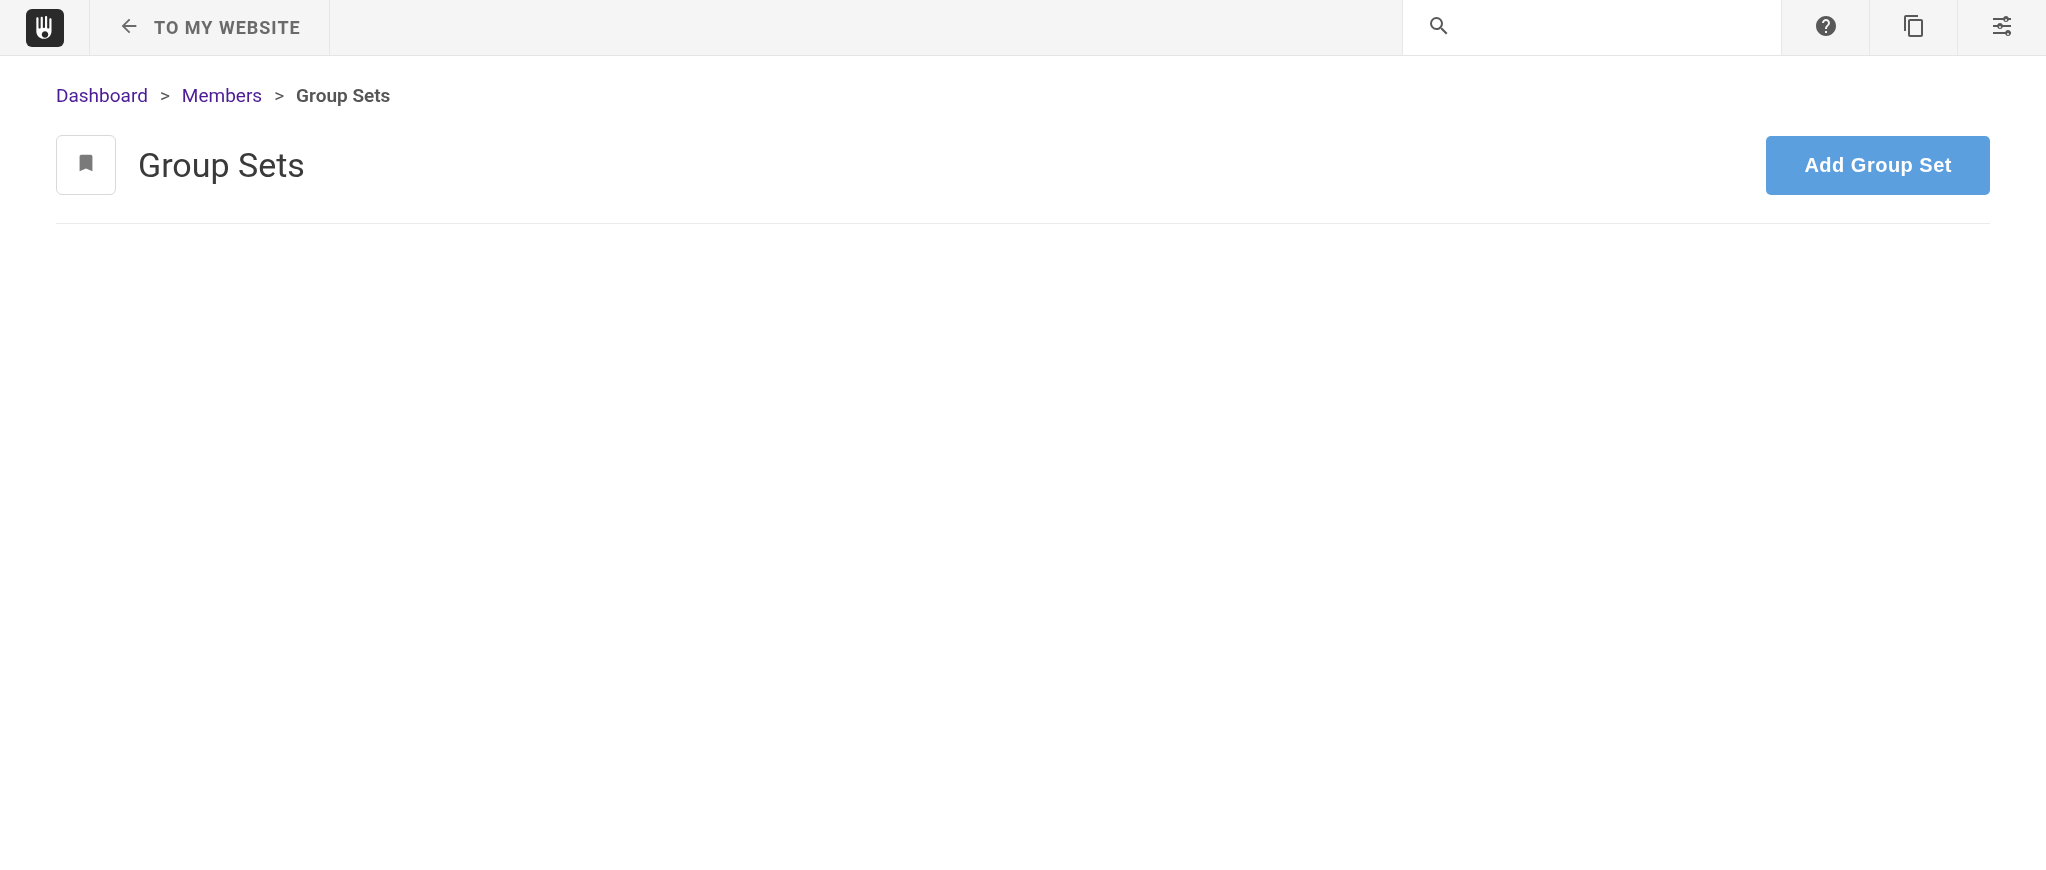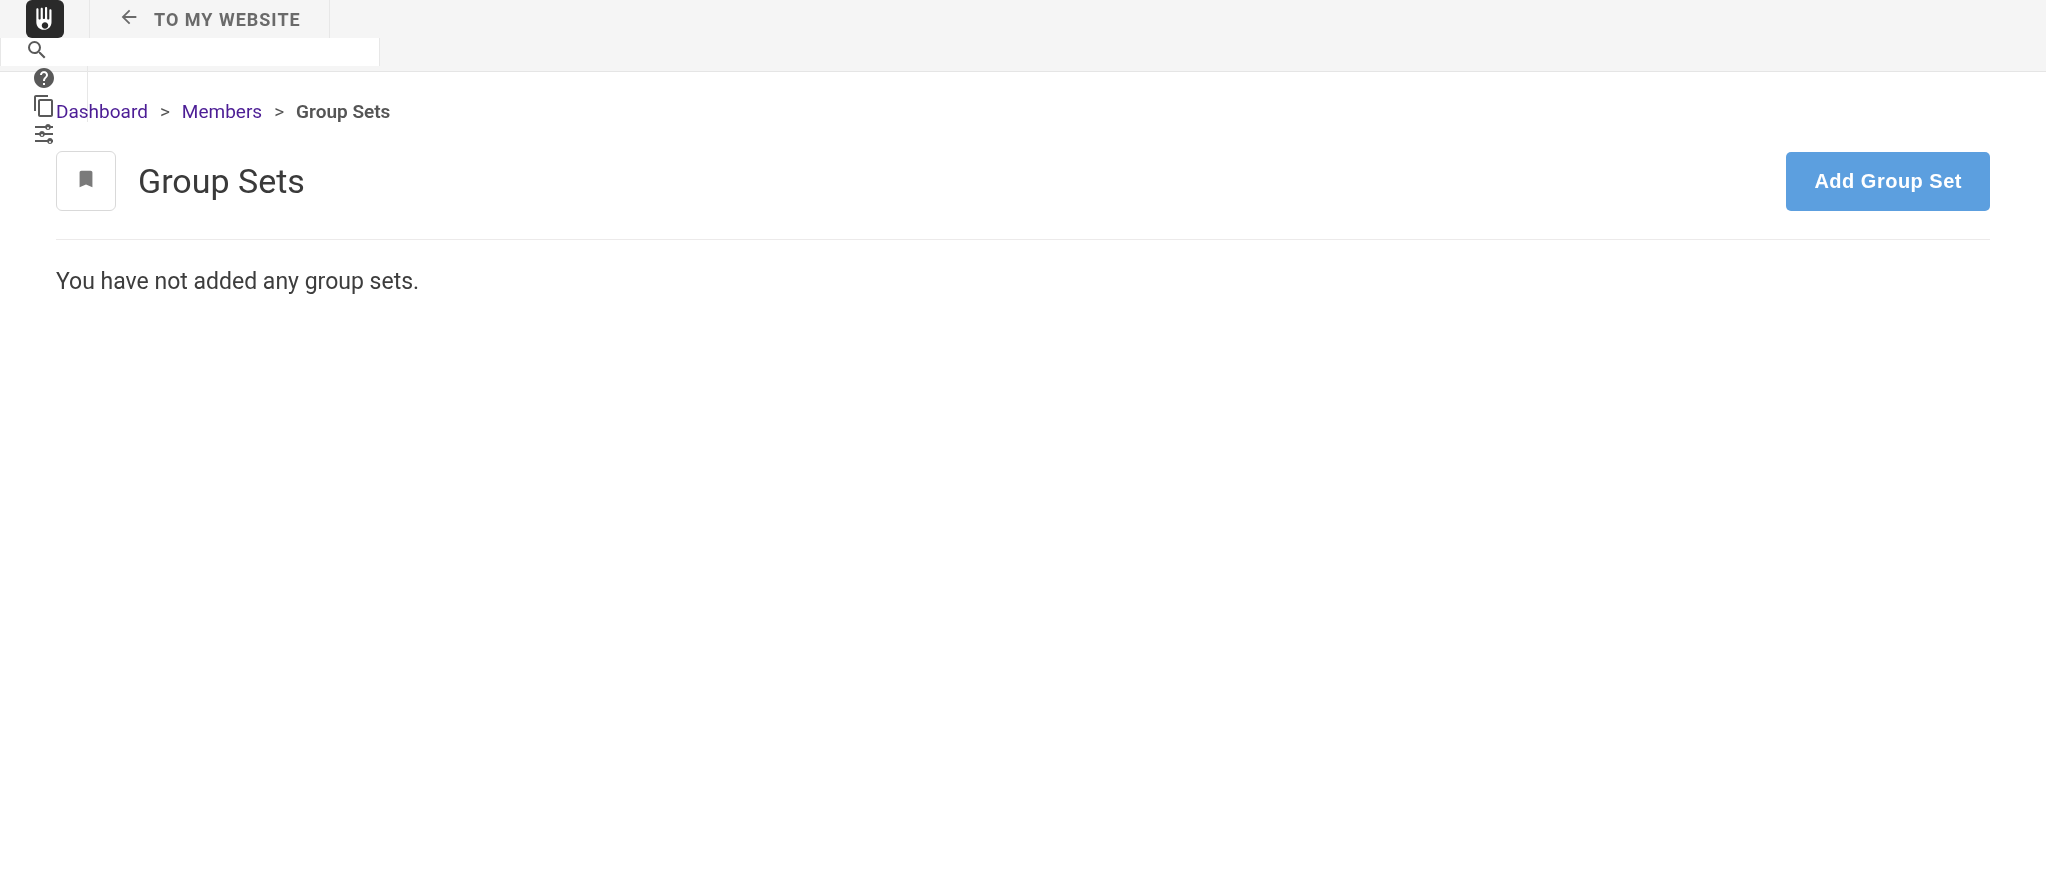--- a/index.html
+++ b/index.html
@@ -9,24 +9,23 @@
     }
     body {
       font-family: -apple-system, BlinkMacSystemFont, "Segoe UI", Roboto, Helvetica, Arial, sans-serif;
       background: #ffffff;
       color: #333;
     }
     
     .toolbar {
       display: flex;
       align-items: stretch;
-      height: 72px;
+      height: 56px;
       background: #f5f5f5;
       border-bottom: 1px solid #e5e5e5;
-      flex-direction: column;
     }
     .toolbar-left {
       display: flex;
       align-items: stretch;
     }
     .logo-cell {
       width: 90px;
       display: flex;
       align-items: center;
       justify-content: center;
@@ -161,21 +160,21 @@
       font-weight: 400;
       color: #3a3a3a;
     }
     .btn-primary {
       background: #5c9fdf;
       color: #ffffff;
       border: none;
       font-size: 20px;
       font-weight: 600;
       letter-spacing: 0.5px;
-      padding: 18px 28px;
+      padding: 18px 38px;
       border-radius: 5px;
       cursor: pointer;
     }
     .empty-msg {
       font-size: 23px;
       color: #3d3d3d;
     }
   </style>
 </head>
 <body>
@@ -247,14 +246,13 @@
           <svg viewBox="0 0 24 24">
               <path d="M17 3H7c-1.1 0-2 .9-2 2v16l7-3 7 3V5c0-1.1-.9-2-2-2z"></path>
             </svg>
         </span>
       </div>
       <h1 class="page-title">Group Sets</h1>
     </div>
     <button class="btn-primary">Add Group Set</button>
   </div>
 
-  <p class="empty-msg">You have not added any group sets.</p>
 </div>
 
 </body></html>

